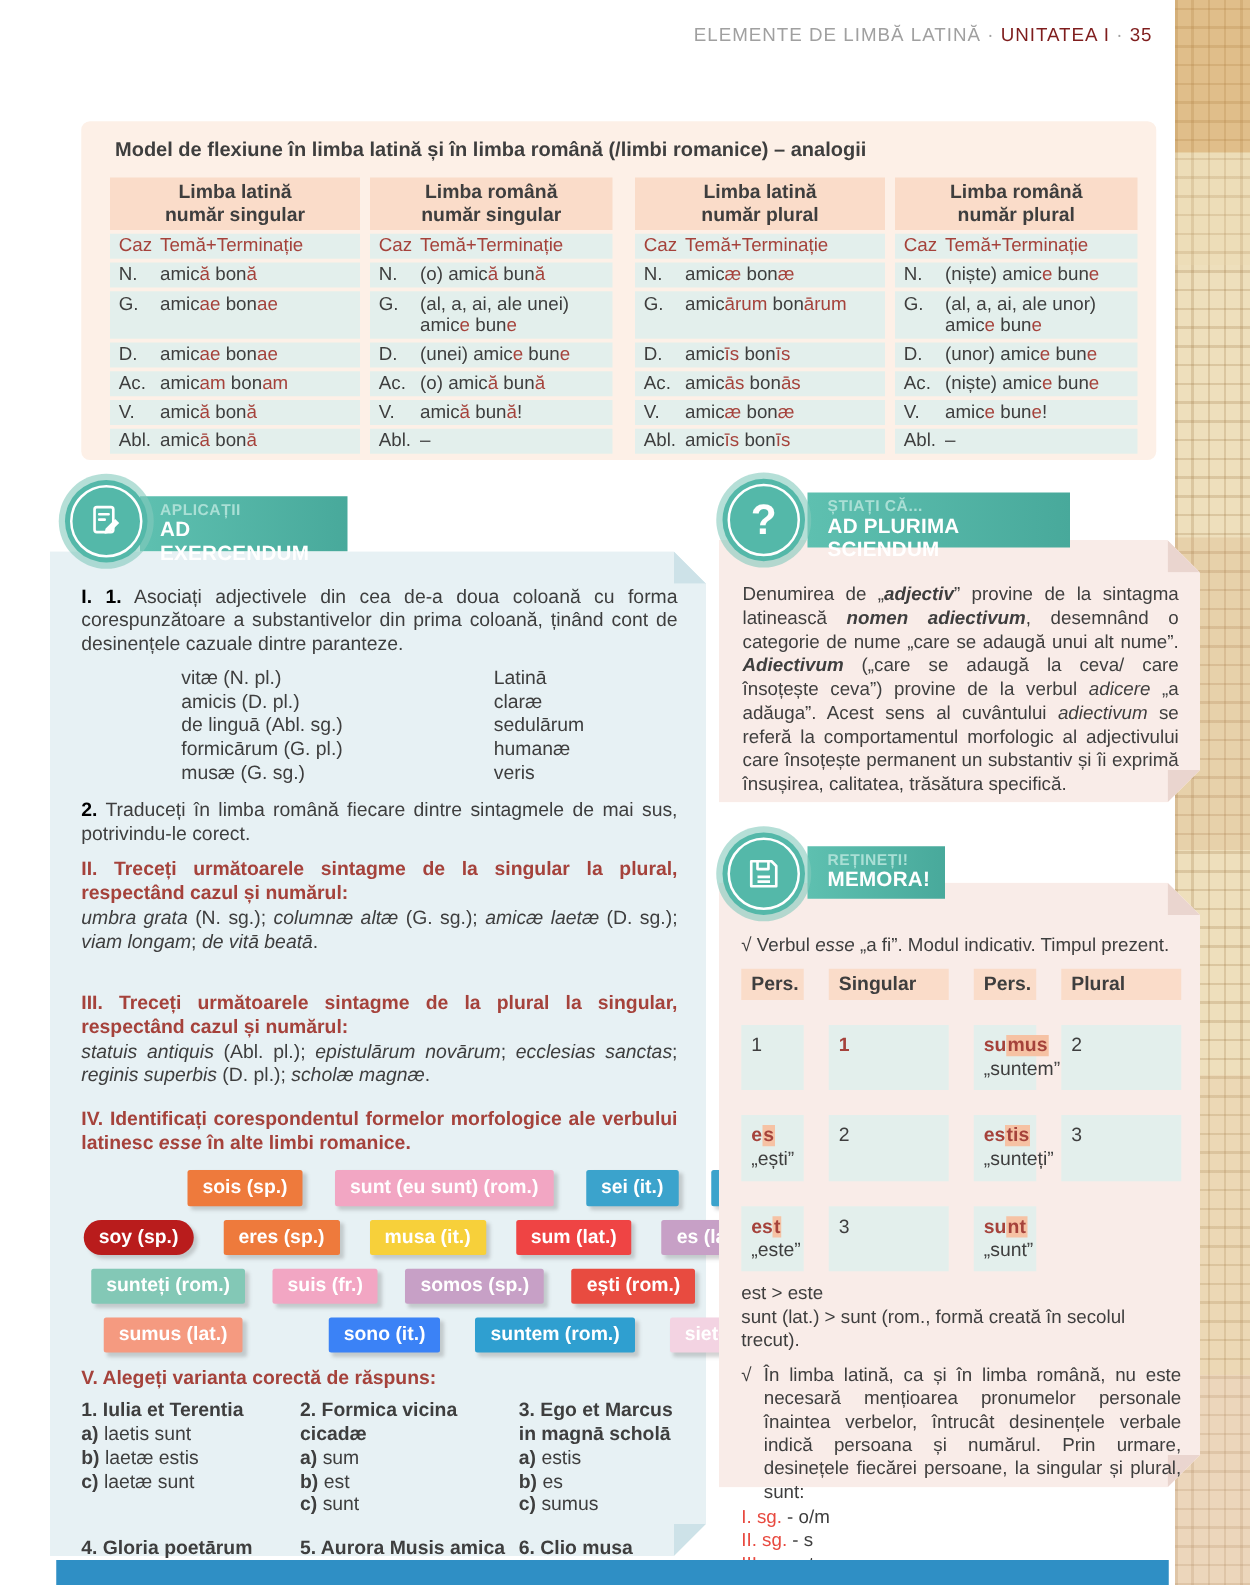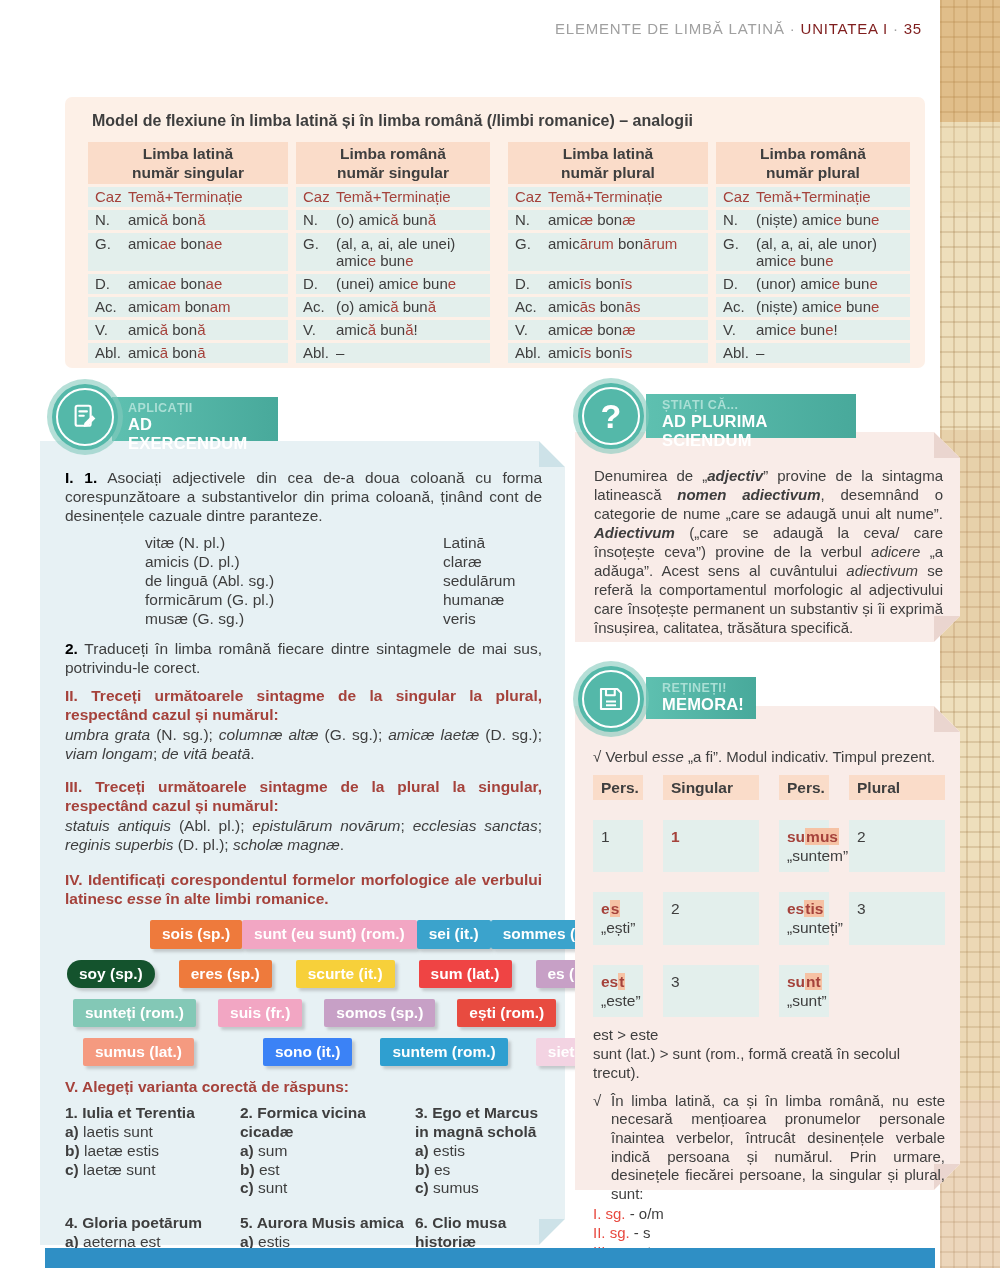--- a/index.html
+++ b/index.html
@@ -52,26 +52,26 @@
   .icon-circle{position:absolute;width:66px;height:66px;border-radius:50%;background:#54b8a9;z-index:3;
                box-shadow:0 0 0 5px rgba(132,202,189,.6);display:flex;align-items:center;justify-content:center;}
   .icon-circle::before{content:"";position:absolute;inset:4px;border:2.5px solid #fff;border-radius:50%;}
   .qmark{font-size:34px;font-weight:bold;color:#fff;line-height:1;}
   
   .apl-content{position:absolute;left:65px;top:468px;width:477px;font-size:15.5px;line-height:1.23;}
   .ex{margin:0 0 9px 0;text-align:justify;}
   .num{color:#000000;font-weight:bold;}
   .redhead{color:#a5423b;font-weight:bold;}
   .example{font-style:normal;}
-  .match{display:flex;margin:4px 0 10px 80px;gap:48px;}
+  .match{display:flex;margin:4px 0 10px 80px;}
   .match .colL{width:250px;}
   .match div{line-height:1.22;}
   .tagrows{margin:12px 0 10px 0;}
   .tag-row{display:flex;margin-bottom:11px;}
-  .tag-row.r1{padding-left:85px;}
+  .tag-row.r1{padding-left:85px;gap:26px;}
   .tag-row.r2{padding-left:2px;gap:24px;}
   .tag-row.r3{padding-left:8px;gap:22px;}
   .tag-row.r4{padding-left:18px;gap:28px;}
   .tag{display:inline-block;color:#fff;font-weight:bold;font-size:15.5px;padding:4px 12px 5px;
        border-radius:2px;box-shadow:3px 3px 3px rgba(110,110,110,.30);white-space:nowrap;}
   .questions{display:grid;grid-template-columns:165px 165px 1fr;column-gap:10px;row-gap:16px;margin-top:8px;}
   .q-title{font-weight:bold;line-height:1.22;}
   .q-opt{line-height:1.22;}
   .q-opt b{font-weight:bold;}
   
@@ -291,36 +291,36 @@
           <div class="">humanæ</div>
           <div class="">veris</div>
         </div>
     </div>
 
     <p class="ex"><b class="num">2.</b> <span>Traduceți în limba română fiecare dintre sintagmele de mai sus, potrivindu-le corect.</span></p>
 
     <p class="ex redhead" style="margin-bottom:1px;"><span>II.</span> <span>Treceți următoarele sintagme de la singular la plural, respectând cazul și numărul:</span></p>
     <p class="ex example"><i>umbra grata</i> (N. sg.); <i>columnæ altæ</i> (G. sg.); <i>amicæ laetæ</i> (D. sg.); <i>viam longam</i>; <i>de vitā beatā</i>.</p>
 
-    <p class="ex redhead" style="margin-top:14px;margin-bottom:1px;"><span>III.</span> <span>Treceți următoarele sintagme de la plural la singular, respectând cazul și numărul:</span></p>
+    <p class="ex redhead" style="margin-top:30px;margin-bottom:1px;"><span>III.</span> <span>Treceți următoarele sintagme de la plural la singular, respectând cazul și numărul:</span></p>
     <p class="ex example"><i>statuis antiquis</i> (Abl. pl.); <i>epistulārum novārum</i>; <i>ecclesias sanctas</i>; <i>reginis superbis</i> (D. pl.); <i>scholæ magnæ</i>.</p>
 
     <p class="ex redhead" style="margin-top:16px;"><span>IV.</span> <span>Identificați corespondentul formelor morfologice ale verbului latinesc <i>esse</i> în alte limbi romanice.</span></p>
 
     <div class="tagrows" id="tagrows">
         <div class="tag-row r1">
           <span class="tag" style="background: rgb(238, 122, 60);">sois (sp.)</span>
           <span class="tag" style="background: rgb(242, 166, 195);">sunt (eu sunt) (rom.)</span>
           <span class="tag" style="background: rgb(59, 163, 204);">sei (it.)</span>
           <span class="tag" style="background: rgb(59, 163, 204);">sommes (fr.)</span>
         </div>
         <div class="tag-row r2">
-          <span class="tag" style="background: #14532d; border-radius: 14px;">soy (sp.)</span>
+          <span class="tag" style="background: #b91c1c; border-radius: 14px;">soy (sp.)</span>
           <span class="tag" style="background: rgb(238, 122, 60);">eres (sp.)</span>
-          <span class="tag" style="background: rgb(247, 208, 58);">scurte (it.)</span>
+          <span class="tag" style="background: rgb(247, 208, 58);">musa (it.)</span>
           <span class="tag" style="background: #ef4444;">sum (lat.)</span>
           <span class="tag" style="background: rgb(199, 160, 198);">es (lat.)</span>
           <span class="tag" style="background: rgb(242, 166, 195);">es (fr.)</span>
         </div>
         <div class="tag-row r3">
           <span class="tag" style="background: rgb(131, 200, 182);">sunteți (rom.)</span>
           <span class="tag" style="background: rgb(242, 166, 195);">suis (fr.)</span>
           <span class="tag" style="background: rgb(199, 160, 198);">somos (sp.)</span>
           <span class="tag" style="background: rgb(232, 75, 64);">ești (rom.)</span>
           <span class="tag" style="background: rgb(245, 154, 128);">estis (lat.)</span>

